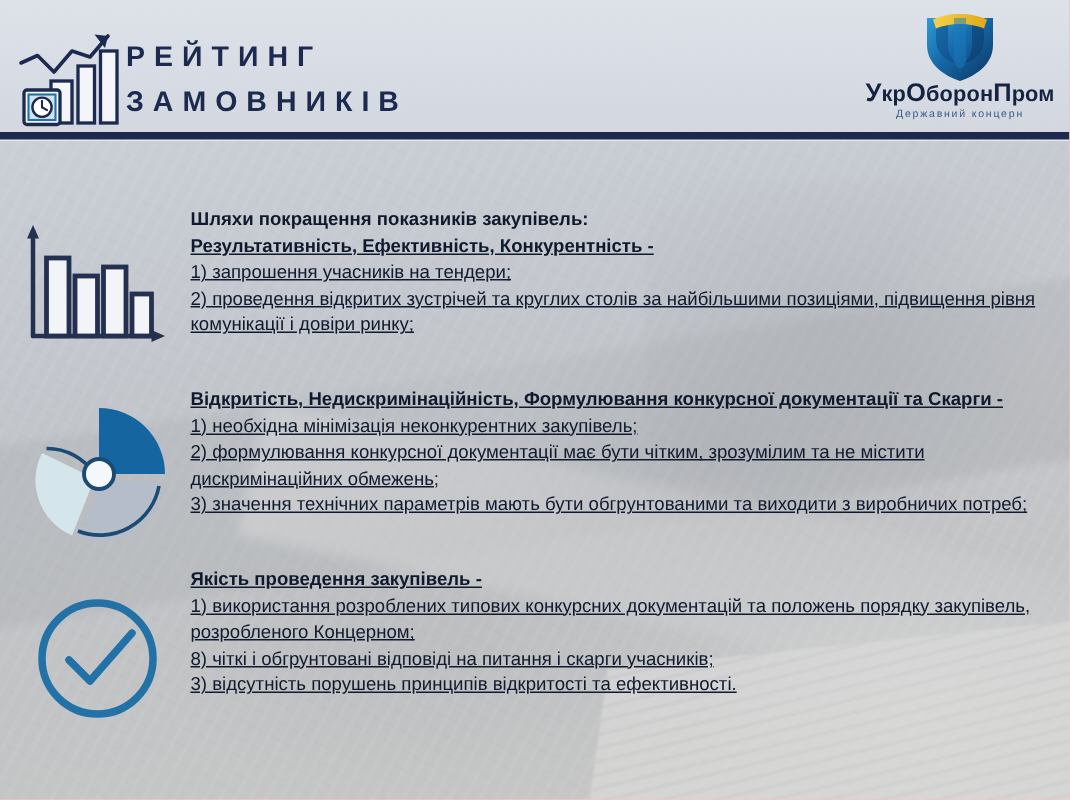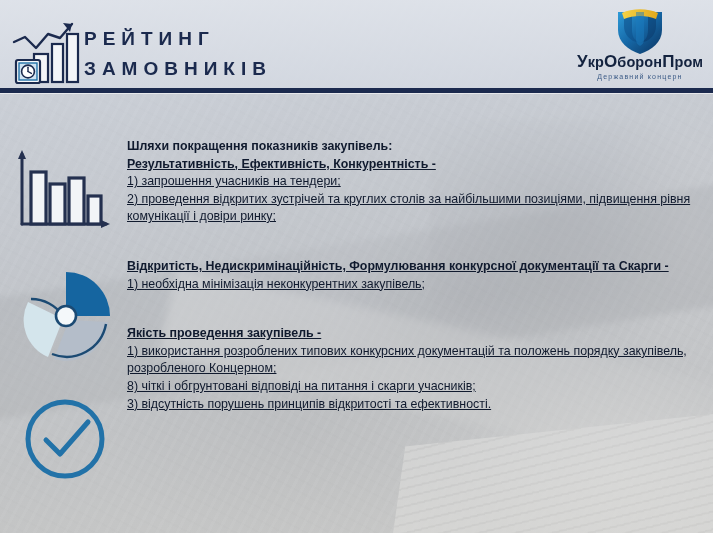--- a/index.html
+++ b/index.html
@@ -272,20 +272,22 @@
       <div class="b-title">Результативність, Ефективність, Конкурентність -</div>
       <div class="b-line">1) запрошення учасників на тендери;</div>
       <div class="b-line">2) проведення відкритих зустрічей та круглих столів за найбільшими позиціями, підвищення рівня комунікації і довіри ринку;</div>
     </div>
 
     <div class="spacer-lg"></div>
 
     <div class="block">
       <div class="b-title">Відкритість, Недискримінаційність, Формулювання конкурсної документації та Скарги -</div>
       <div class="b-line">1) необхідна мінімізація неконкурентних закупівель;</div>
+      <div class="b-line">2) формулювання конкурсної документації має бути чітким, зрозумілим та не містити дискримінаційних обмежень;</div>
+      <div class="b-line">3) значення технічних параметрів мають бути обгрунтованими та виходити з виробничих потреб;</div>
     </div>
 
     <div class="spacer-lg"></div>
 
     <div class="block">
       <div class="b-title">Якість проведення закупівель -</div>
       <div class="b-line">1) використання розроблених типових конкурсних документацій та положень порядку закупівель, розробленого Концерном;</div>
       <div class="b-line">8) чіткі і обгрунтовані відповіді на питання і скарги учасників;</div>
       <div class="b-line">3) відсутність порушень принципів відкритості та ефективності.</div>
     </div>

